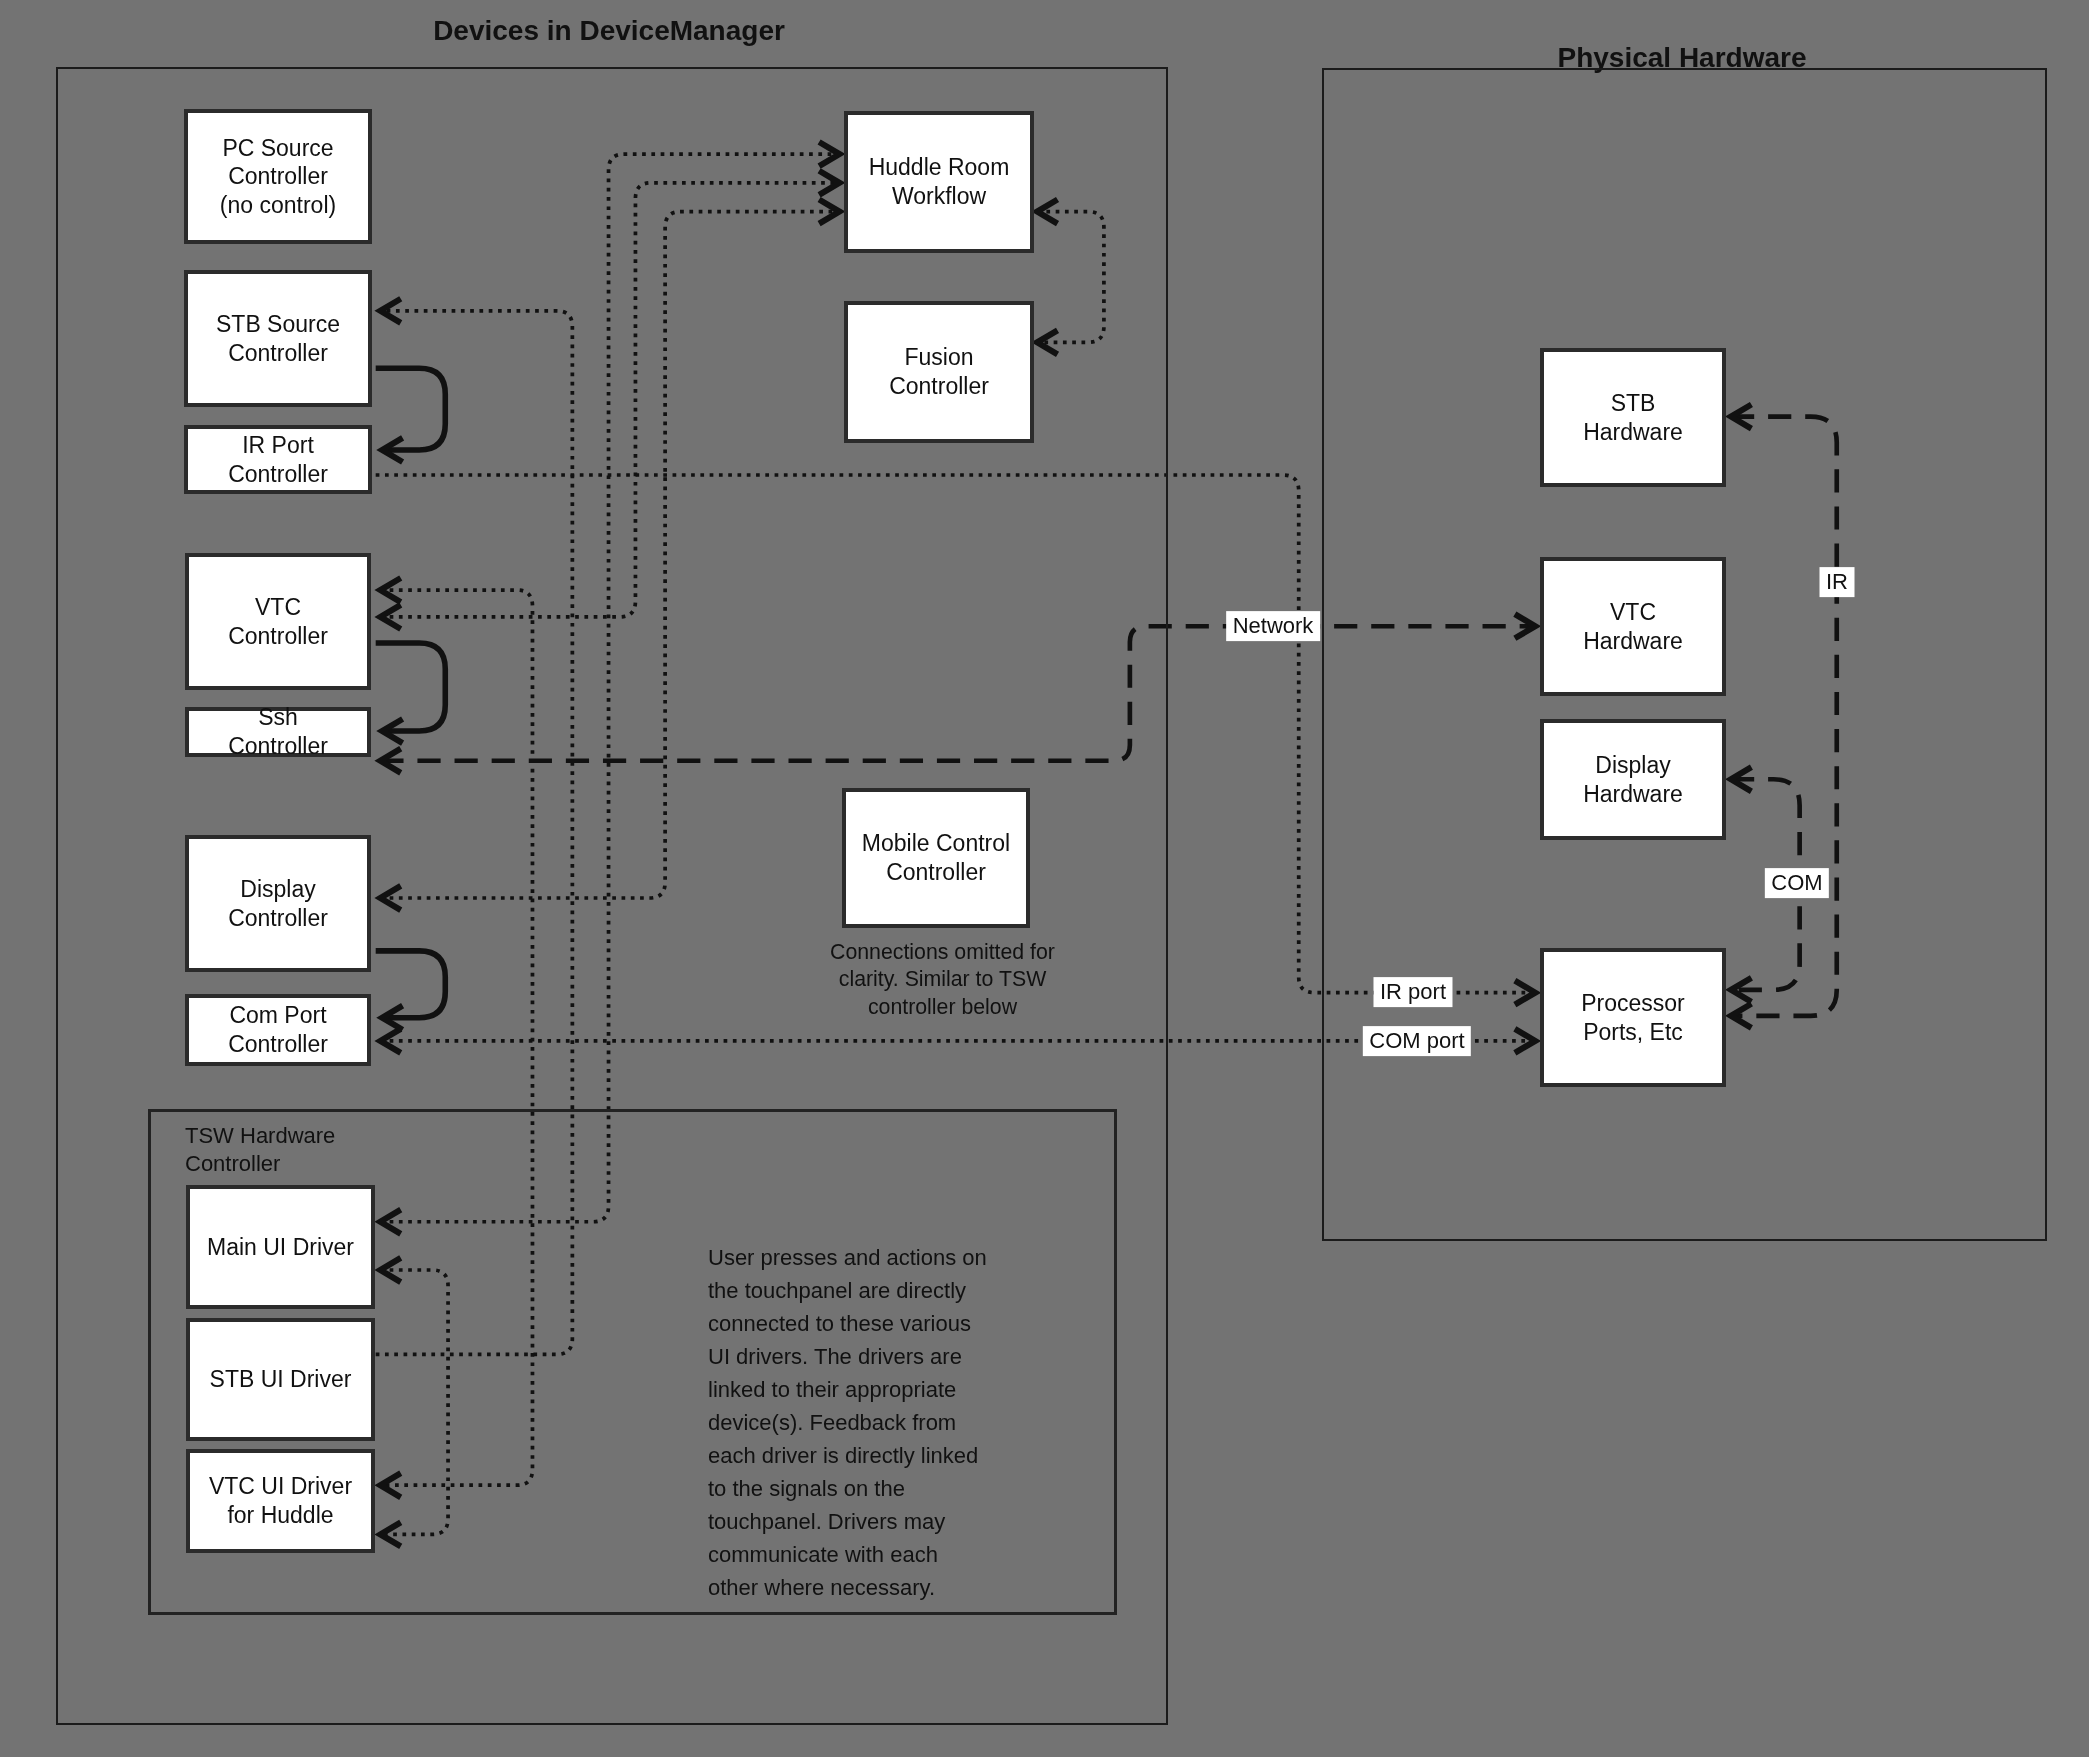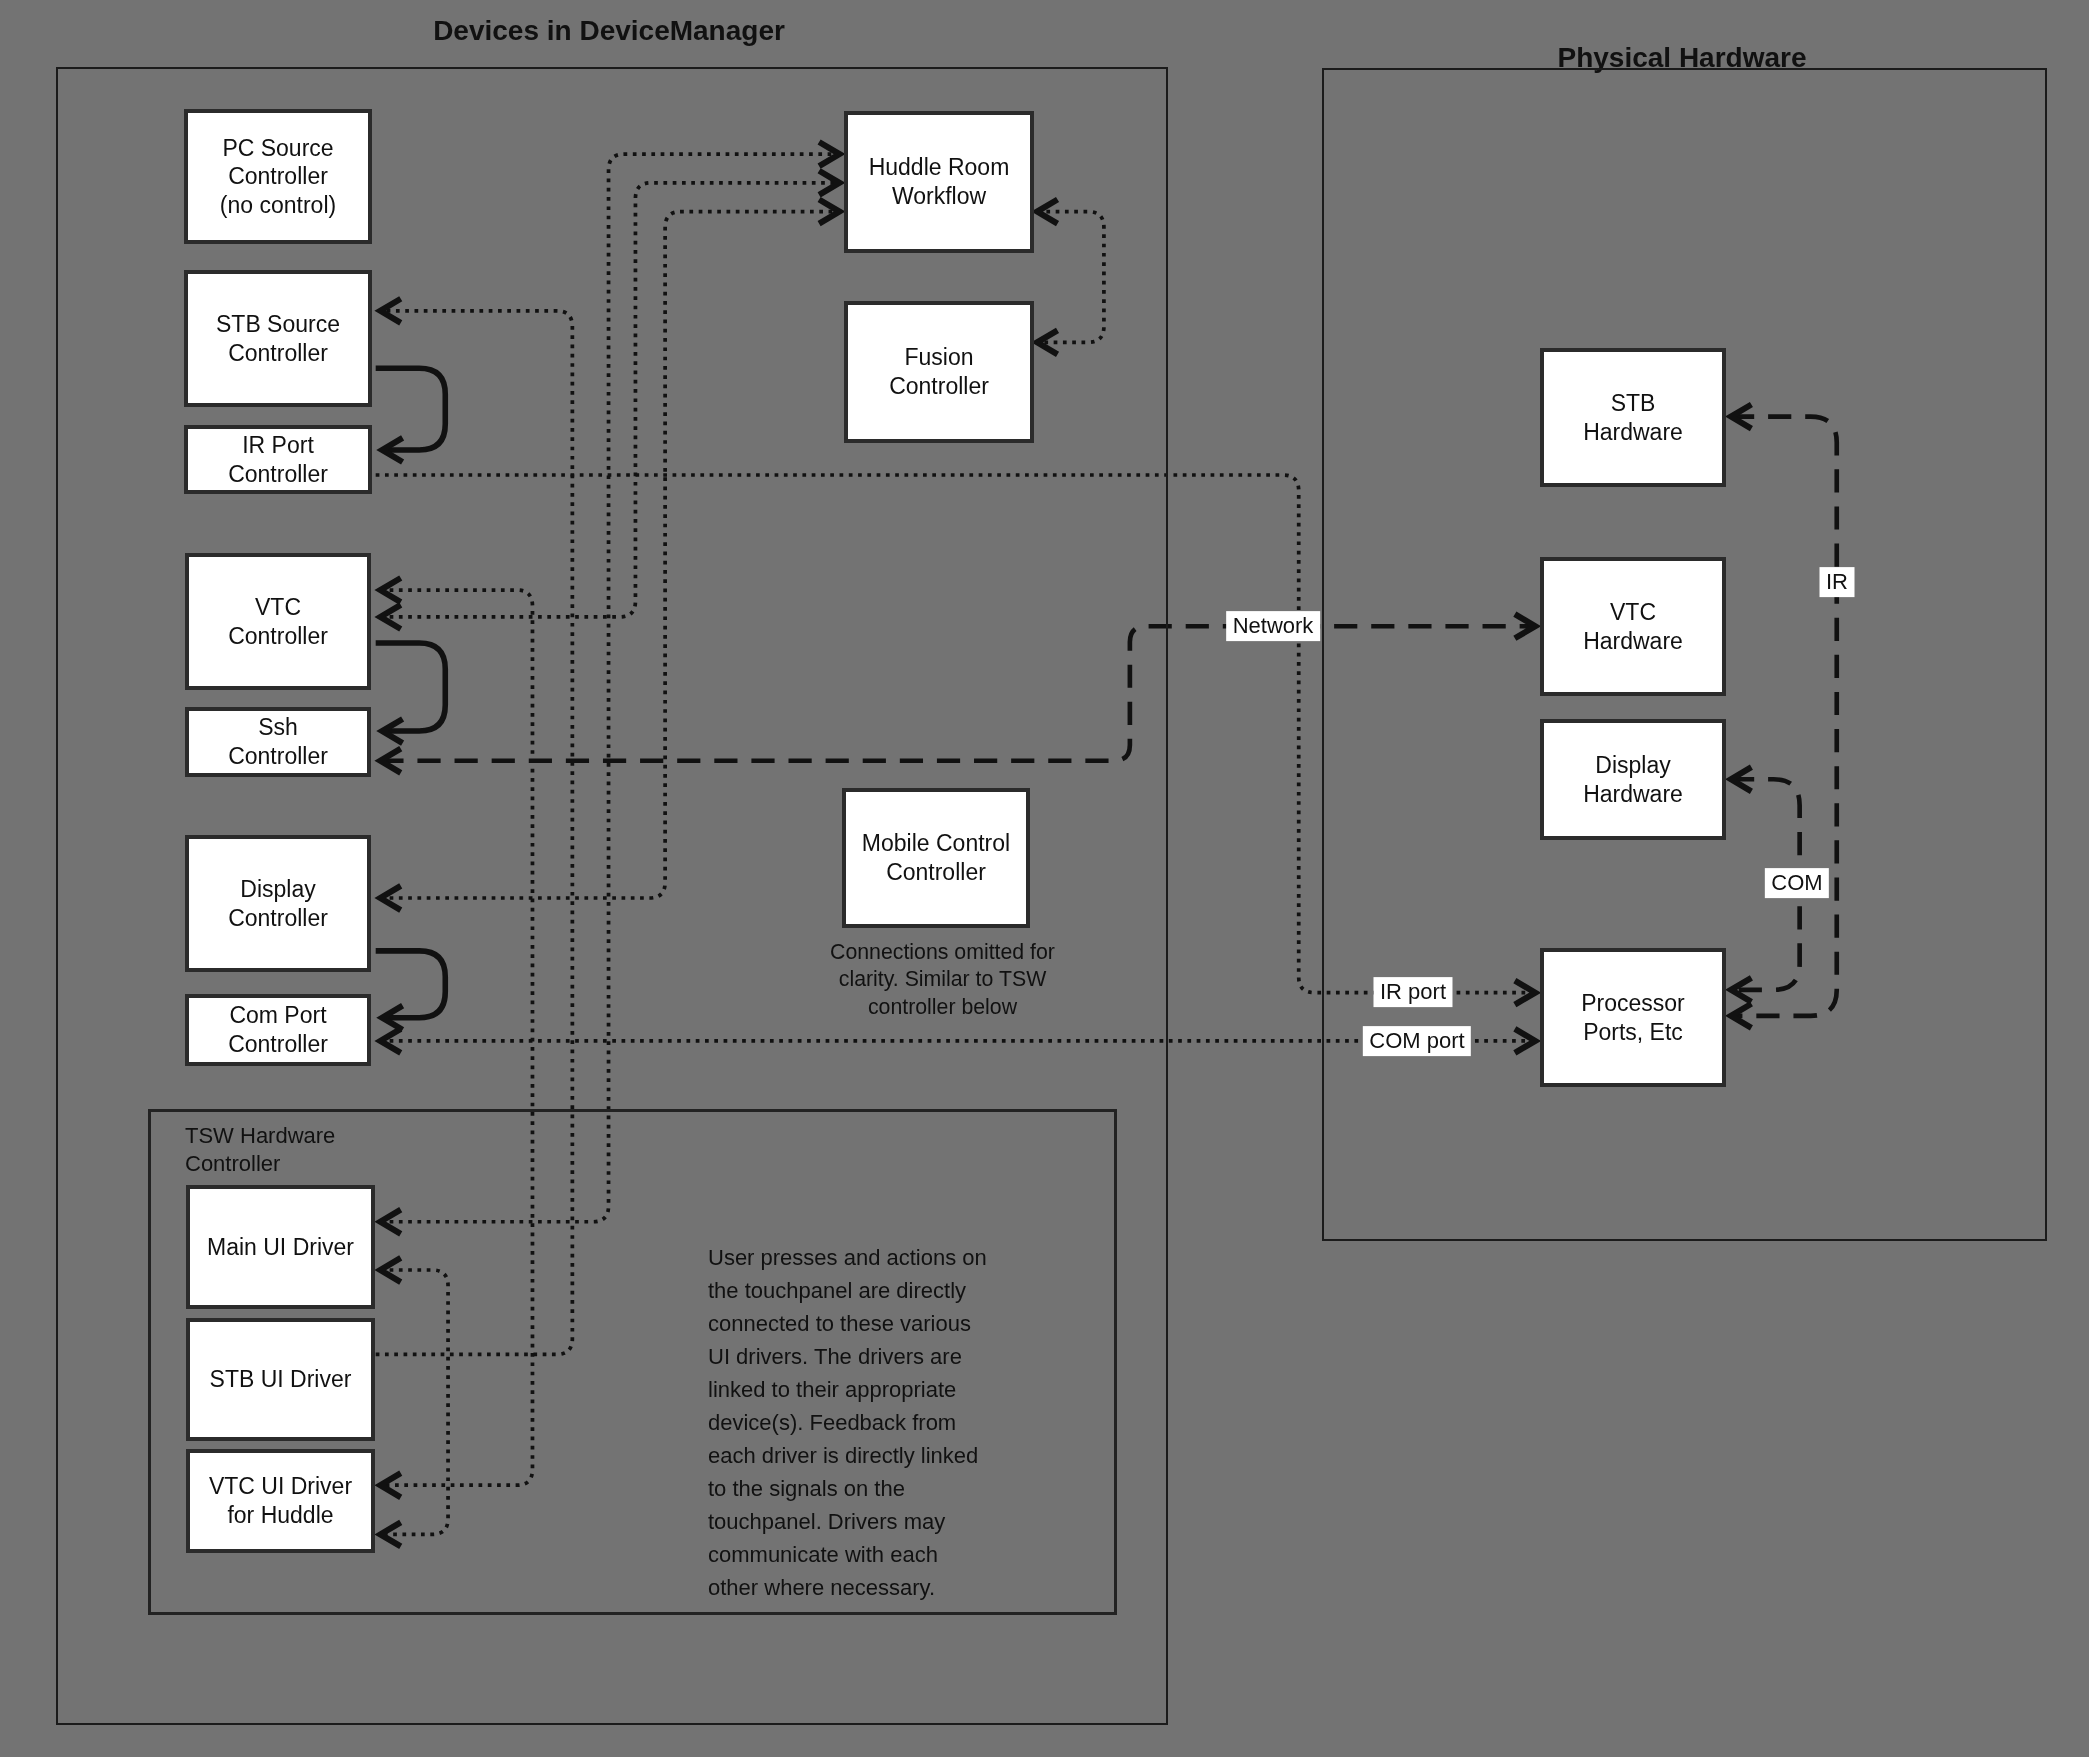--- a/index.html
+++ b/index.html
@@ -82,21 +82,21 @@
 Controller</span>
     </div>
   <div class="box" style="left:184px;top:425px;width:188px;height:69px;">
     <span>IR Port
 Controller</span>
     </div>
   <div class="box" style="left:185px;top:553px;width:186px;height:137px;">
     <span>VTC
 Controller</span>
     </div>
-  <div class="box" style="left:185px;top:707px;width:186px;height:70px;">
+  <div class="box" style="left:185px;top:707px;width:186px;height:50px;">
     <span>Ssh
 Controller</span>
     </div>
   <div class="box" style="left:185px;top:835px;width:186px;height:137px;">
     <span>Display
 Controller</span>
     </div>
   <div class="box" style="left:185px;top:994px;width:186px;height:72px;">
     <span>Com Port
 Controller</span>

